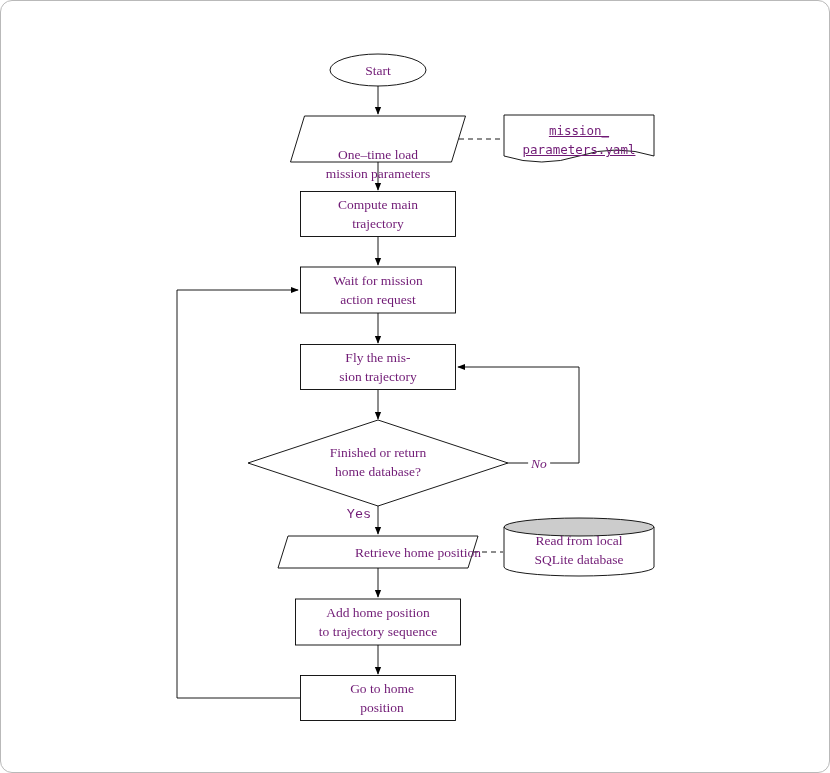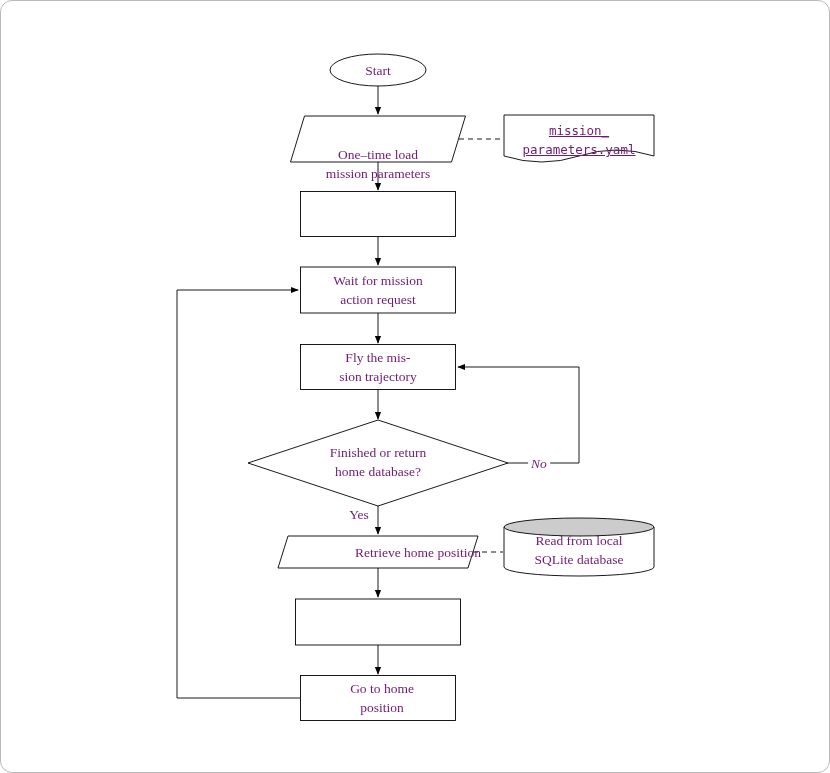--- a/index.html
+++ b/index.html
@@ -107,36 +107,40 @@
   </svg>
 
   <div class="label" style="left:377px; top:69px;">Start</div>
 
   <div class="label" style="left:377px; top:138px;margin-top:25px;">One–time load
 mission parameters</div>
 
   <div class="label mono" style="left:578px; top:139px;">mission_
 parameters.yaml</div>
 
+  <div class="label" style="left:377px; top:213px;">Compute main
+trajectory</div>
 
   <div class="label" style="left:377px; top:366px;">Fly the mis-
 sion trajectory</div>
 
   <div class="label" style="left:377px; top:289px;">Wait for mission
 action request</div>
 
   <div class="label" style="left:377px; top:461px;">Finished or return
 home database?</div>
 
   <div class="label edge-label" style="left:538px; top:462px;">No</div>
 
-  <div class="label" style="left:358px; top:513px;">Yes</div>
+  <div class="label" style="left:358px; top:513px;font-family:Liberation Mono, monospace;">Yes</div>
 
   <div class="label" style="left:377px; top:551px;margin-left:40px;">Retrieve home position</div>
 
   <div class="label" style="left:578px; top:549px;">Read from local
 SQLite database</div>
 
+  <div class="label" style="left:377px; top:621px;">Add home position
+to trajectory sequence</div>
 
   <div class="label" style="left:381px; top:697px;">Go to home
 position</div>
 
 </div>
 
 </body></html>

